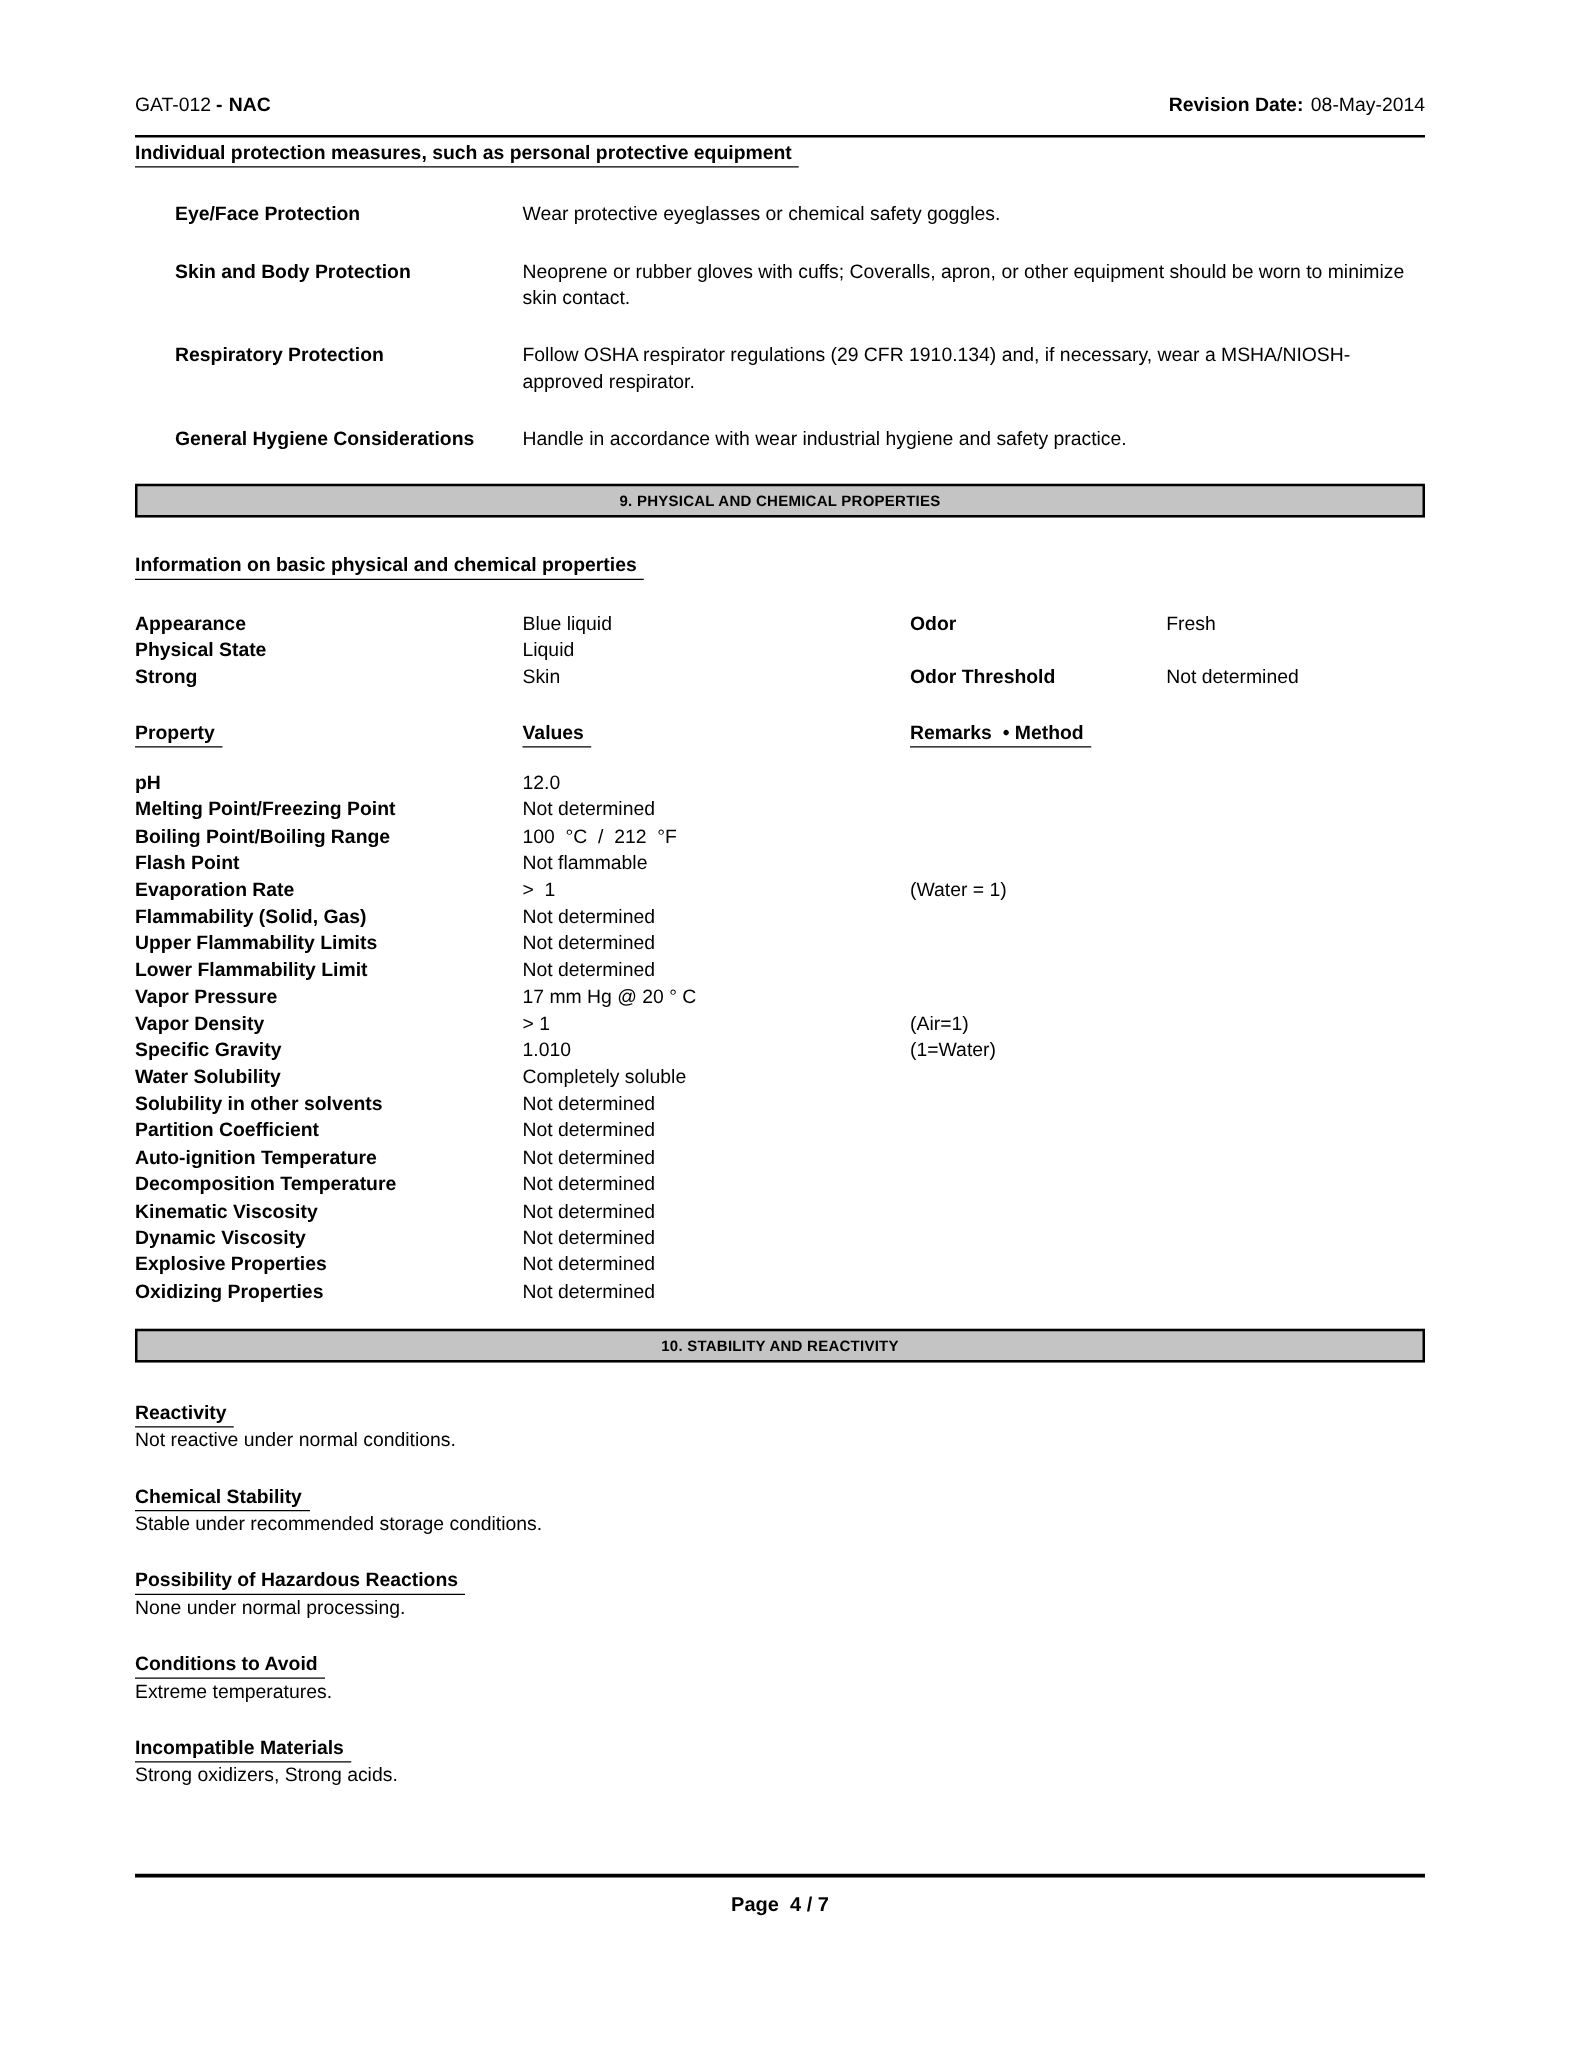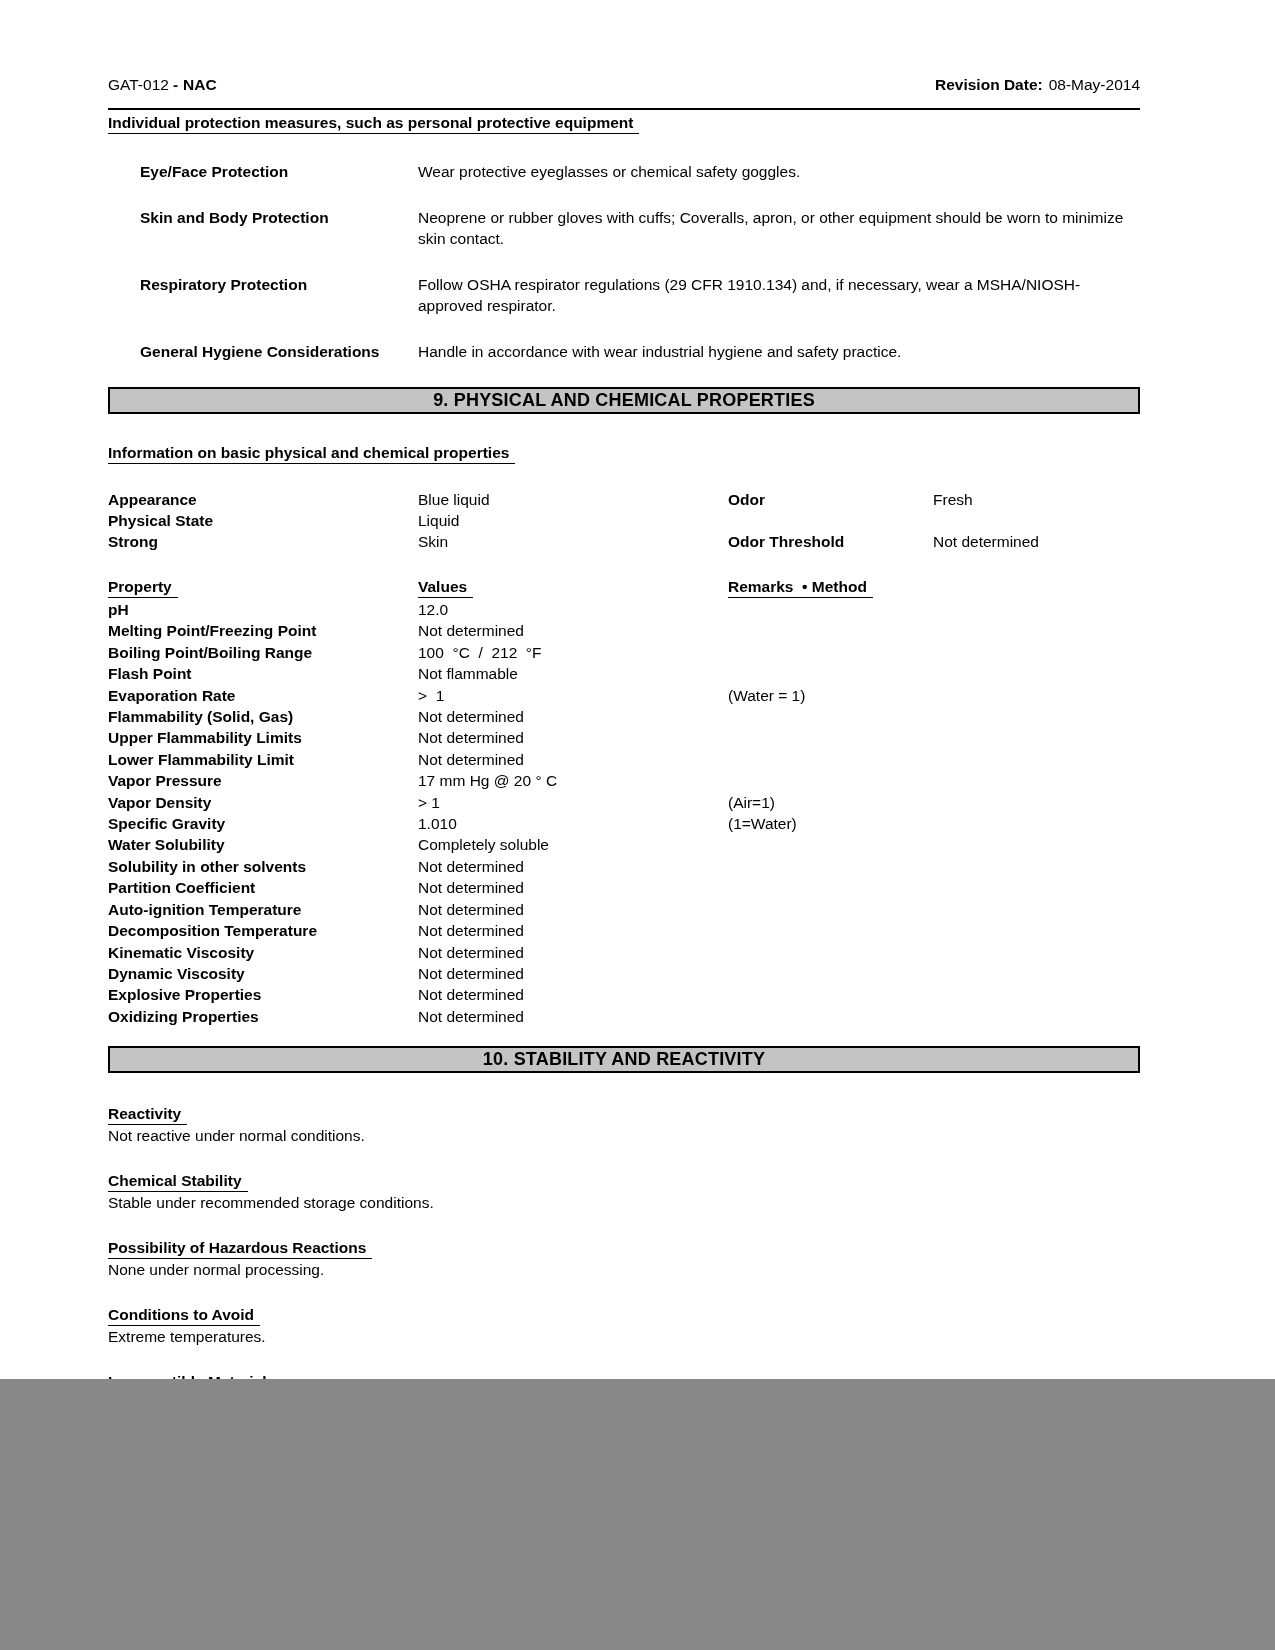--- a/index.html
+++ b/index.html
@@ -1,20 +1,20 @@
 <!DOCTYPE html>
 <html><head>
 <meta charset="utf-8">
 <style>
   * { margin: 0; padding: 0; box-sizing: border-box; }
   html, body { background: #888; }
   .page {
     position: relative;
     width: 1275px;
-    height: 1379px;
+    height: 1650px;
     background: #ffffff;
     margin: 0 auto;
     font-family: "Liberation Sans", "DejaVu Sans", sans-serif;
     font-size: 15.5px;
     color: #000;
     overflow: hidden;
   }
   .content {
     position: absolute;
     left: 108px;
@@ -57,40 +57,40 @@
   
   .section-bar {
     margin-top: 19px;
     background: #c4c4c4;
     border: 2px solid #000;
     height: 27px;
     display: flex;
     align-items: center;
     justify-content: center;
     font-weight: bold;
-    font-size: 18px;
+    font-size: 12px;
     letter-spacing: 0.2px;
   }
   .info-heading { margin-top: 29px; }
   
   .state-table { margin-top: 25px; }
   .state-row {
     display: grid;
     grid-template-columns: 310px 310px 205px 1fr;
     line-height: 21px;
   }
   .state-label { font-weight: bold; }
   
   .prop-header {
     margin-top: 24px;
     display: grid;
     grid-template-columns: 310px 310px 1fr;
     line-height: 21px;
   }
-  .prop-rows { margin-top: 1px; }
+  .prop-rows { margin-top: 18px; }
   .prop-row {
     display: grid;
     grid-template-columns: 310px 310px 1fr;
     line-height: 21.4px;
   }
   .prop-name { font-weight: bold; }
   .pre { white-space: pre-wrap; }
   
   .subsections { margin-top: 30px; }
   .subsection { margin-bottom: 24px; line-height: 21px; }

